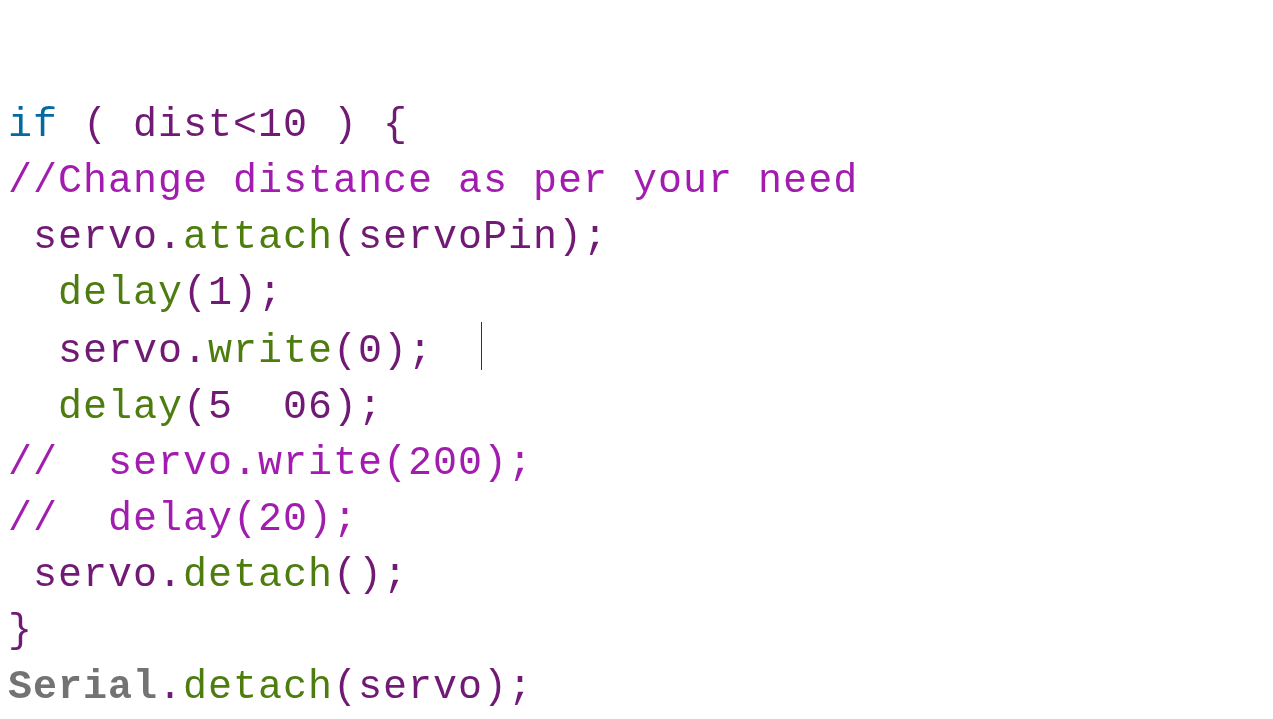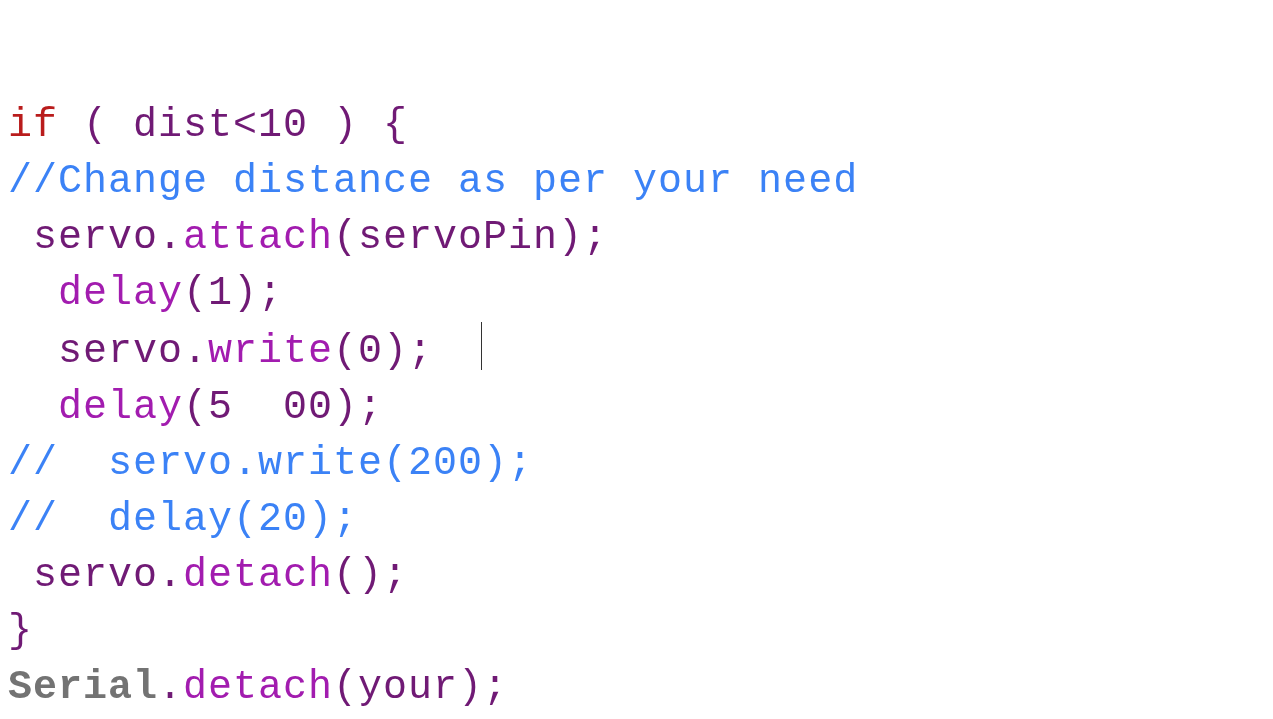--- a/index.html
+++ b/index.html
@@ -8,43 +8,43 @@
     background: #ffffff;
     font-family: "Courier New", Courier, monospace;
     font-size: 40px;
     line-height: 56px;
   }
   .code-container {
     white-space: pre;
     padding: 42px 8px 8px 8px;
     letter-spacing: 1px;
   }
-  .kw      { color: #b91c1c; } 
-  .fn      { color: #a21caf; } 
-  .comment { color: #3b82f6; margin-top: 43px; } 
+  .kw      { color: #0369a1; } 
+  .fn      { color: #4d7c0f; } 
+  .comment { color: #a21caf; margin-top: 43px; } 
   .obj-bold{ font-weight: bold; color: #737373; }
   .txt     { color: #701a75; } 
   .cursor {
     display: inline-block;
     width: 1px;
     height: 48px;
     background: #333;
     vertical-align: -8px;
     margin-left: 48px;
   }
 </style>
 </head>
 <body>
 
 <div class="code-container">
 <span class="kw">if</span><span class="txt"> ( dist&lt;10 ) {</span>
 <span class="comment">//Change distance as per your need</span>
 <span class="txt"> servo.</span><span class="fn">attach</span><span class="txt">(servoPin);</span>
 <span class="txt">  </span><span class="fn">delay</span><span class="txt">(1);</span>
 <span class="txt">  servo.</span><span class="fn">write</span><span class="txt">(0);</span><span class="cursor"></span>
-<span class="txt">  </span><span class="fn">delay</span><span class="txt">(5  00);</span>
+<span class="txt">  </span><span class="fn">delay</span><span class="txt">(5  06);</span>
 <span class="comment">//  servo.write(200);</span>
 <span class="comment">//  delay(20);</span>
 <span class="txt"> servo.</span><span class="fn">detach</span><span class="txt">();</span>
 <span class="txt">}</span>
-<span class="obj-bold">Serial</span><span class="txt">.</span><span class="fn">detach</span><span class="txt">(your);</span>
+<span class="obj-bold">Serial</span><span class="txt">.</span><span class="fn">detach</span><span class="txt">(servo);</span>
 
 </div>
 
 </body></html>

